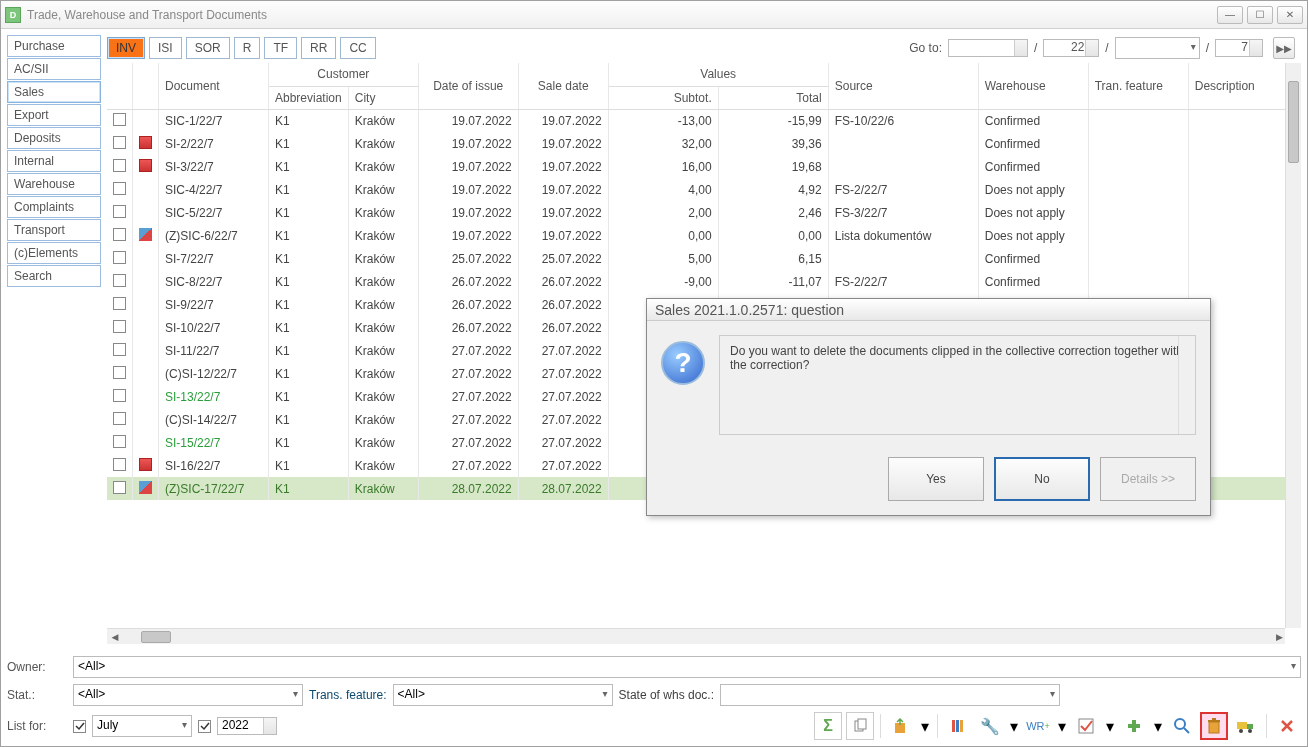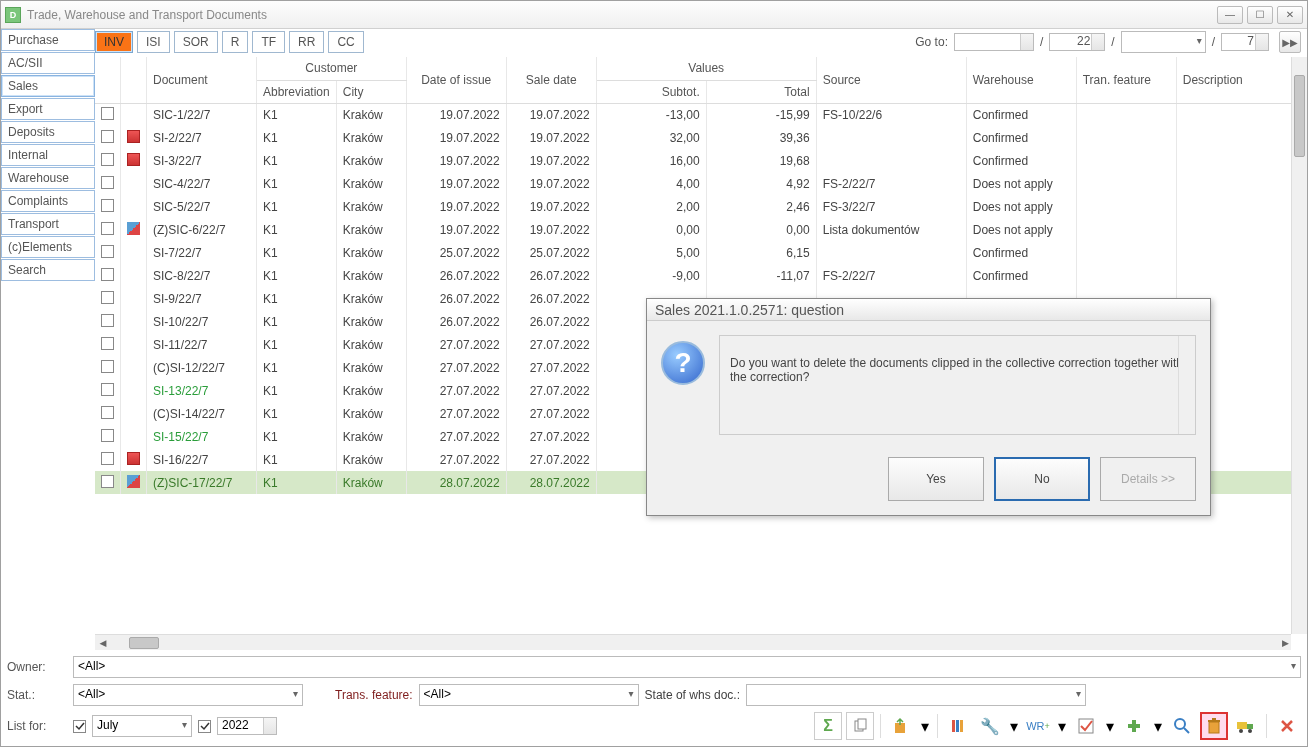--- a/index.html
+++ b/index.html
@@ -2,21 +2,21 @@
 <html><head>
 <meta charset="utf-8">
 <style>
 *{box-sizing:border-box;margin:0;padding:0;font-family:"Segoe UI",Tahoma,sans-serif;font-size:12px}
 body{background:#fff;width:1308px;height:747px;overflow:hidden;position:relative}
 .window{border:1px solid #a0a0a0;width:1308px;height:747px;display:flex;flex-direction:column;background:#fff}
 .titlebar{height:28px;background:linear-gradient(#fdfdfd,#f0f0f0);border-bottom:1px solid #d0d0d0;display:flex;align-items:center;padding:0 4px;color:#888}
 .titlebar .app-icon{width:16px;height:16px;background:#7bc67b;border:1px solid #5aa55a;margin-right:6px;display:flex;align-items:center;justify-content:center;font-size:9px;color:#fff;font-weight:bold}
 .titlebar .spacer{flex:1}
 .win-btn{width:26px;height:18px;border:1px solid #bbb;background:linear-gradient(#fff,#e8e8e8);margin-left:4px;font-size:10px;display:flex;align-items:center;justify-content:center;color:#666;border-radius:2px}
-.body{flex:1;display:flex;min-height:0}
+.body{flex:1;display:flex;padding:6px;gap:6px;min-height:0}
 .sidebar{width:94px;display:flex;flex-direction:column;gap:1px}
 .side-btn{border:1px solid #9dbde0;background:#fff;padding:3px 6px;text-align:left;color:#555;height:22px;display:flex;align-items:center;cursor:pointer}
 .side-btn.active{background:#fff;border:1px solid #8ab4e0;box-shadow:inset 0 0 0 1px #cde2f7}
 .main{flex:1;display:flex;flex-direction:column;min-width:0}
 .tabstrip{display:flex;gap:4px;padding:2px 0}
 .tab{border:1px solid #a0b8d0;padding:3px 8px;background:#fff;color:#555;height:22px;display:flex;align-items:center;cursor:pointer}
 .tab.active{border:1px solid #7ba7d0;background:#f97316;box-shadow:inset 0 0 0 1px #cde2f7;color:#333}
 .goto{display:flex;align-items:center;gap:6px;margin-left:auto;color:#555;padding-right:6px}
 .spin{width:80px;height:18px;border:1px solid #bbb;text-align:right;padding-right:14px;position:relative;background:#fff}
 .spin::after{content:"";position:absolute;right:0;top:0;width:12px;height:100%;border-left:1px solid #ccc;background:linear-gradient(#f5f5f5,#e5e5e5)}
@@ -46,21 +46,21 @@
 .field.drop::after{content:"▾";position:absolute;right:4px;top:3px;font-size:10px;color:#666}
 .toolbar{display:flex;align-items:center;gap:4px;margin-left:auto}
 .tbtn{width:28px;height:28px;border:1px solid transparent;display:flex;align-items:center;justify-content:center;font-size:16px;cursor:pointer;background:#fff}
 .tbtn.box{border:1px solid #ccc}
 .tbtn.hl{border:2px solid #d33;background:#fde}
 .sep{width:1px;height:24px;background:#ddd;margin:0 2px}
 .dialog{position:absolute;left:646px;top:298px;width:565px;border:1px solid #888;background:#f0f0f0;box-shadow:2px 2px 6px rgba(0,0,0,.25);z-index:10}
 .dialog .dtitle{height:22px;background:linear-gradient(#fff,#e8e8e8);border-bottom:1px solid #ccc;padding:3px 8px;color:#555;font-size:14px}
 .dialog .dbody{display:flex;padding:14px;gap:14px}
 .dialog .dicon{width:44px;height:44px;border-radius:50%;background:radial-gradient(circle at 35% 30%,#9cf,#36c);border:2px solid #9bd;display:flex;align-items:center;justify-content:center;color:#fff;font-size:28px;font-weight:bold;margin-top:6px}
-.dialog .dtext{flex:1;border:1px solid #ccc;background:#f0f0f0;padding:20px 10px;height:100px;color:#444;position:relative}
+.dialog .dtext{flex:1;border:1px solid #ccc;background:#f0f0f0;padding:8px 10px;height:100px;color:#444;position:relative}
 .dialog .dtext::after{content:"";position:absolute;right:0;top:0;bottom:0;width:16px;background:#f0f0f0;border-left:1px solid #ddd}
 .dialog .dbtns{display:flex;justify-content:flex-end;gap:10px;padding:8px 14px 14px}
 .dialog .dbtn{width:96px;height:44px;border:1px solid #aaa;background:linear-gradient(#fdfdfd,#e8e8e8);font-size:12px;color:#444;cursor:pointer}
 .dialog .dbtn.default{border:2px solid #2a6bb0}
 .dialog .dbtn:disabled{color:#aaa;background:#f0f0f0}
 </style>
 </head>
 <body>
 
 <div class="window">
@@ -404,21 +404,21 @@
   </div>
 
   <div class="bottom">
     <div class="row">
       <span class="lbl">Owner:</span>
       <span class="field drop">&lt;All&gt;</span>
     </div>
     <div class="row">
       <span class="lbl">Stat.:</span>
       <span class="field drop" style="flex:0 0 230px">&lt;All&gt;</span>
-      <span style="margin-left:26px;color:#7f1d1d">Trans. feature:</span>
+      <span style="margin-left:0;color:#0c4a6e">Trans. feature:</span>
       <span class="field drop" style="flex:0 0 220px">&lt;All&gt;</span>
       <span style="color:#404040">State of whs doc.:</span>
       <span class="field drop" style="flex:0 0 340px"></span>
     </div>
     <div class="row">
       <span class="lbl">List for:</span>
       <span class="chk" style="background:#fff;position:relative">
           <svg width="11" height="11" style="position:absolute">
             <path d="M2 5 L5 8 L10 2" stroke="#333" fill="none" stroke-width="1.5"></path>
           </svg>

